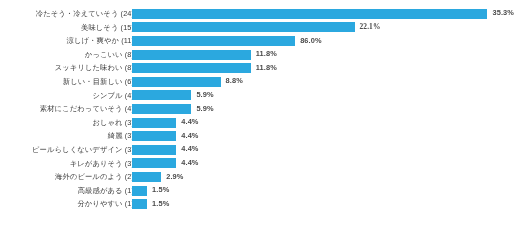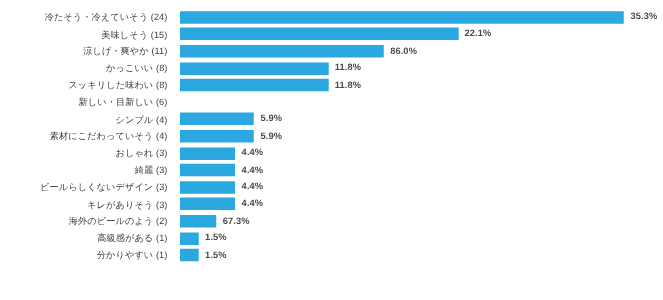--- a/index.html
+++ b/index.html
@@ -43,21 +43,21 @@
     line-height: 13.6px;
     white-space: nowrap;
     text-align: right;
     font-size: 7.3px;
     color: #3a3a3a;
     letter-spacing: 0.1px;
   }
 
   .bar-wrap {
     position: absolute;
-    left: 144px;
+    left: 132px;
     top: 1.8px;
     height: 27px;
   }
 
   .bar {
     height: 10px;
     background: #2BA8DF;
     display: block;
   }
 
@@ -82,21 +82,21 @@
         <div class="cat-label">冷たそう・冷えていそう (24)</div>
         <div class="bar-wrap">
           <div class="bar" style="width: 355.471px; background: rgb(43, 168, 223);"></div>
           <div class="val-label" style="left: 360.471px; color: rgb(74, 74, 74);">35.3%</div>
         </div>
       </div>
       <div class="row">
         <div class="cat-label">美味しそう (15)</div>
         <div class="bar-wrap">
           <div class="bar" style="width: 222.547px; background: rgb(43, 168, 223);"></div>
-          <div class="val-label" style="left: 227.547px; color: rgb(74, 74, 74);">22.1%</div>
+          <div class="val-label" style="left: 227.547px; color: rgb(74, 74, 74); font-family: Liberation Serif, serif;">22.1%</div>
         </div>
       </div>
       <div class="row">
         <div class="cat-label">涼しげ・爽やか (11)</div>
         <div class="bar-wrap">
           <div class="bar" style="width: 163.134px; background: rgb(43, 168, 223);"></div>
           <div class="val-label" style="left: 168.134px; color: rgb(74, 74, 74);">86.0%</div>
         </div>
       </div>
       <div class="row">
@@ -108,20 +108,24 @@
       </div>
       <div class="row">
         <div class="cat-label">スッキリした味わい (8)</div>
         <div class="bar-wrap">
           <div class="bar" style="width: 118.826px; background: rgb(43, 168, 223);"></div>
           <div class="val-label" style="left: 123.826px; color: rgb(74, 74, 74);">11.8%</div>
         </div>
       </div>
       <div class="row">
         <div class="cat-label">新しい・目新しい (6)</div>
+        <div class="bar-wrap">
+          <div class="bar" style="width: 88.616px; background: rgb(43, 168, 223);"></div>
+          <div class="val-label" style="left: 93.616px; color: rgb(74, 74, 74);">8.8%</div>
+        </div>
       </div>
       <div class="row">
         <div class="cat-label">シンプル (4)</div>
         <div class="bar-wrap">
           <div class="bar" style="width: 59.413px; background: rgb(43, 168, 223);"></div>
           <div class="val-label" style="left: 64.413px; color: rgb(74, 74, 74);">5.9%</div>
         </div>
       </div>
       <div class="row">
         <div class="cat-label">素材にこだわっていそう (4)</div>
@@ -155,21 +159,21 @@
         <div class="cat-label">キレがありそう (3)</div>
         <div class="bar-wrap">
           <div class="bar" style="width: 44.308px; background: rgb(43, 168, 223);"></div>
           <div class="val-label" style="left: 49.308px; color: rgb(74, 74, 74);">4.4%</div>
         </div>
       </div>
       <div class="row">
         <div class="cat-label">海外のビールのよう (2)</div>
         <div class="bar-wrap">
           <div class="bar" style="width: 29.203px; background: rgb(43, 168, 223);"></div>
-          <div class="val-label" style="left: 34.203px; color: rgb(74, 74, 74);">67.3%</div>
+          <div class="val-label" style="left: 34.203px; color: rgb(74, 74, 74);">2.9%</div>
         </div>
       </div>
       <div class="row">
         <div class="cat-label">高級感がある (1)</div>
         <div class="bar-wrap">
           <div class="bar" style="width: 15.105px; background: rgb(43, 168, 223);"></div>
           <div class="val-label" style="left: 20.105px; color: rgb(74, 74, 74);">1.5%</div>
         </div>
       </div>
       <div class="row">

